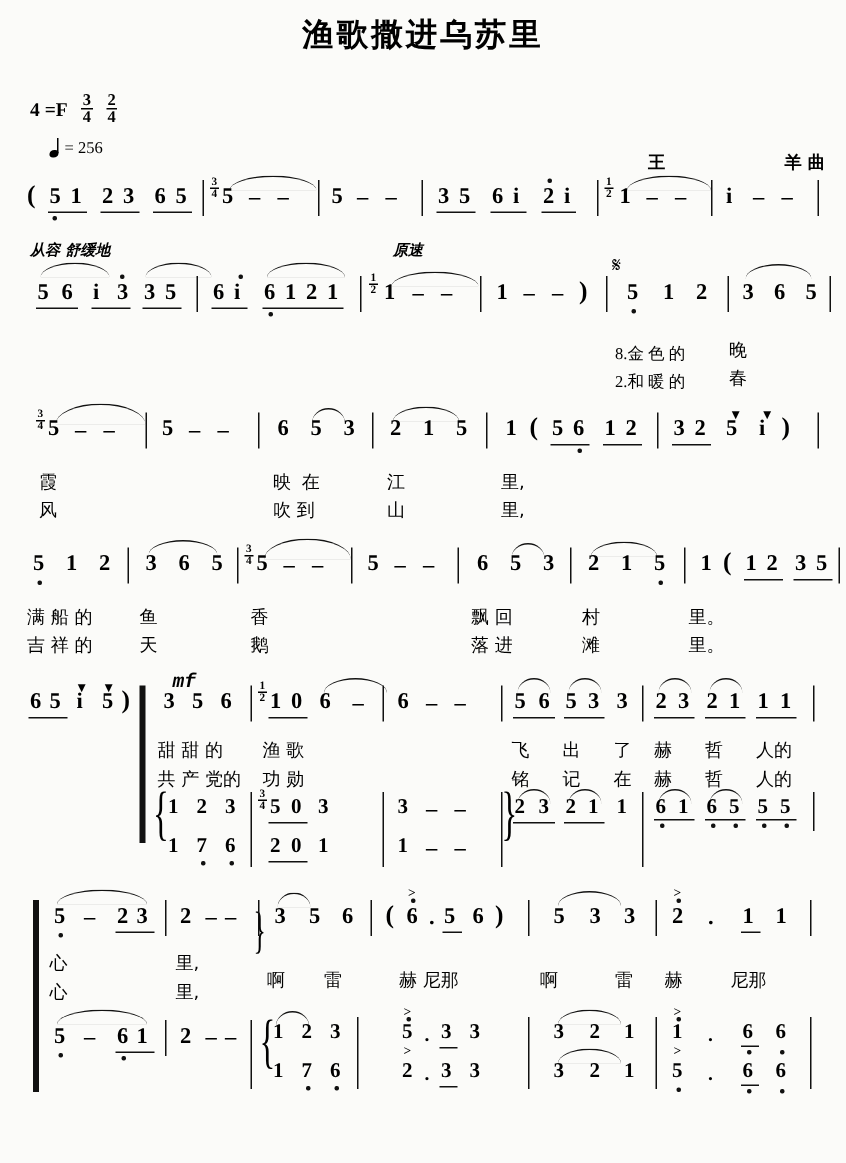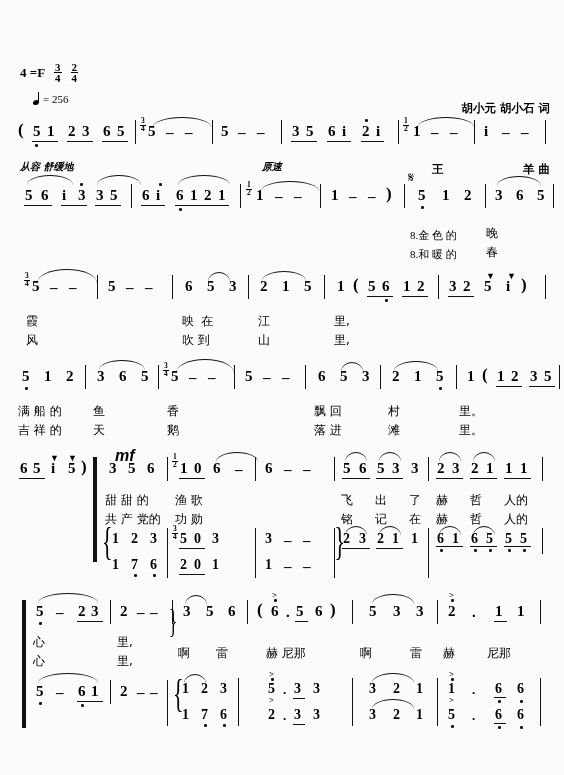--- a/index.html
+++ b/index.html
@@ -80,35 +80,36 @@
         font-size:7.5px;line-height:0.9;text-align:center;}
   .tsig .t{border-bottom:1.1px solid #000;display:block;padding:0 1px;}
   .lyr{
     position:absolute;
     font-family:"DejaVu Sans", sans-serif;
     font-size:12px;white-space:nowrap;
   }
   .lyr.num{font-family:"Liberation Serif", serif;font-size:11px;}
   .expr{position:absolute;font-family:"DejaVu Sans", sans-serif;
         font-weight:bold;font-size:10px;font-style:italic;white-space:nowrap;}
-  .dyn{position:absolute;font-family:Liberation Sans, sans-serif;
-       font-style:italic;font-weight:bold;font-size:16px;}
+  .dyn{position:absolute;font-family:Liberation Mono, monospace;
+       font-style:italic;font-weight:bold;font-size:13px;}
   .paren{position:absolute;font-family:"Liberation Serif", serif;
          font-weight:bold;font-size:17px;}
   .segno{position:absolute;font-size:14px;font-family:"DejaVu Sans", sans-serif;}
   .accent{position:absolute;font-family:"Liberation Serif", serif;
           font-weight:bold;font-size:9px;}
   .brace{position:absolute;font-size:40px;font-family:"Liberation Serif", serif;
          transform:scaleX(.55);transform-origin:left center;}
 </style>
 </head>
 <body>
 
 <div class="sheet">
 
+  <h1 class="title">渔歌撒进乌苏里</h1>
 
   <div class="keysig">
     <span>4 =F</span>
     <span class="frac">
       <span class="num">3</span>
       <span>4</span>
     </span>
     <span class="frac">
       <span class="num">2</span>
       <span>4</span>
@@ -117,21 +118,20 @@
 
   <div class="tempo">
     <span class="qnote">
         <i></i>
         <b></b>
       </span>
     <span>= 256</span>
   </div>
 
   <div class="credits">
-    <div>胡小元 胡小石 词</div>
     <div class="line2">
       <span>王</span>
       <span>羊 曲</span>
     </div>
   </div>
 
   <div class="sysrow" style="top:118px;height:36px;">
     <span class="paren" style="left:18px;top:2px;">(</span>
 
     <span class="note" style="left:33px;top:6px;">5</span>
@@ -248,21 +248,21 @@
     <span class="bar" style="left:485px;top:2px;height:24px;"></span>
     <span class="slur" style="left:497px;top:-6px;width:44px;"></span>
     <span class="note" style="left:495px;top:6px;">3</span>
     <span class="note" style="left:516px;top:6px;">6</span>
     <span class="note" style="left:537px;top:6px;">5</span>
     <span class="bar" style="left:553px;top:2px;height:24px;"></span>
   </div>
 
   <div class="lyr num" style="left:410px;top:228px;">8.金 色 的</div>
   <div class="lyr" style="left:486px;top:225px;">晚</div>
-  <div class="lyr num" style="left:410px;top:247px;">8.和 暖 的</div>
+  <div class="lyr num" style="left:410px;top:247px;">2.和 暖 的</div>
   <div class="lyr" style="left:486px;top:244px;">春</div>
 
   <div class="sysrow" style="top:275px;height:38px;">
     <span class="tsig" style="left:24px;top:-2px;">
       <span class="t">3</span>4</span>
     <span class="note" style="left:32px;top:4px;">5</span>
     <span class="slur big" style="left:37px;top:-6px;width:60px;"></span>
     <span class="dashn" style="left:50px;top:4px;">–</span>
     <span class="dashn" style="left:69px;top:4px;">–</span>
 

